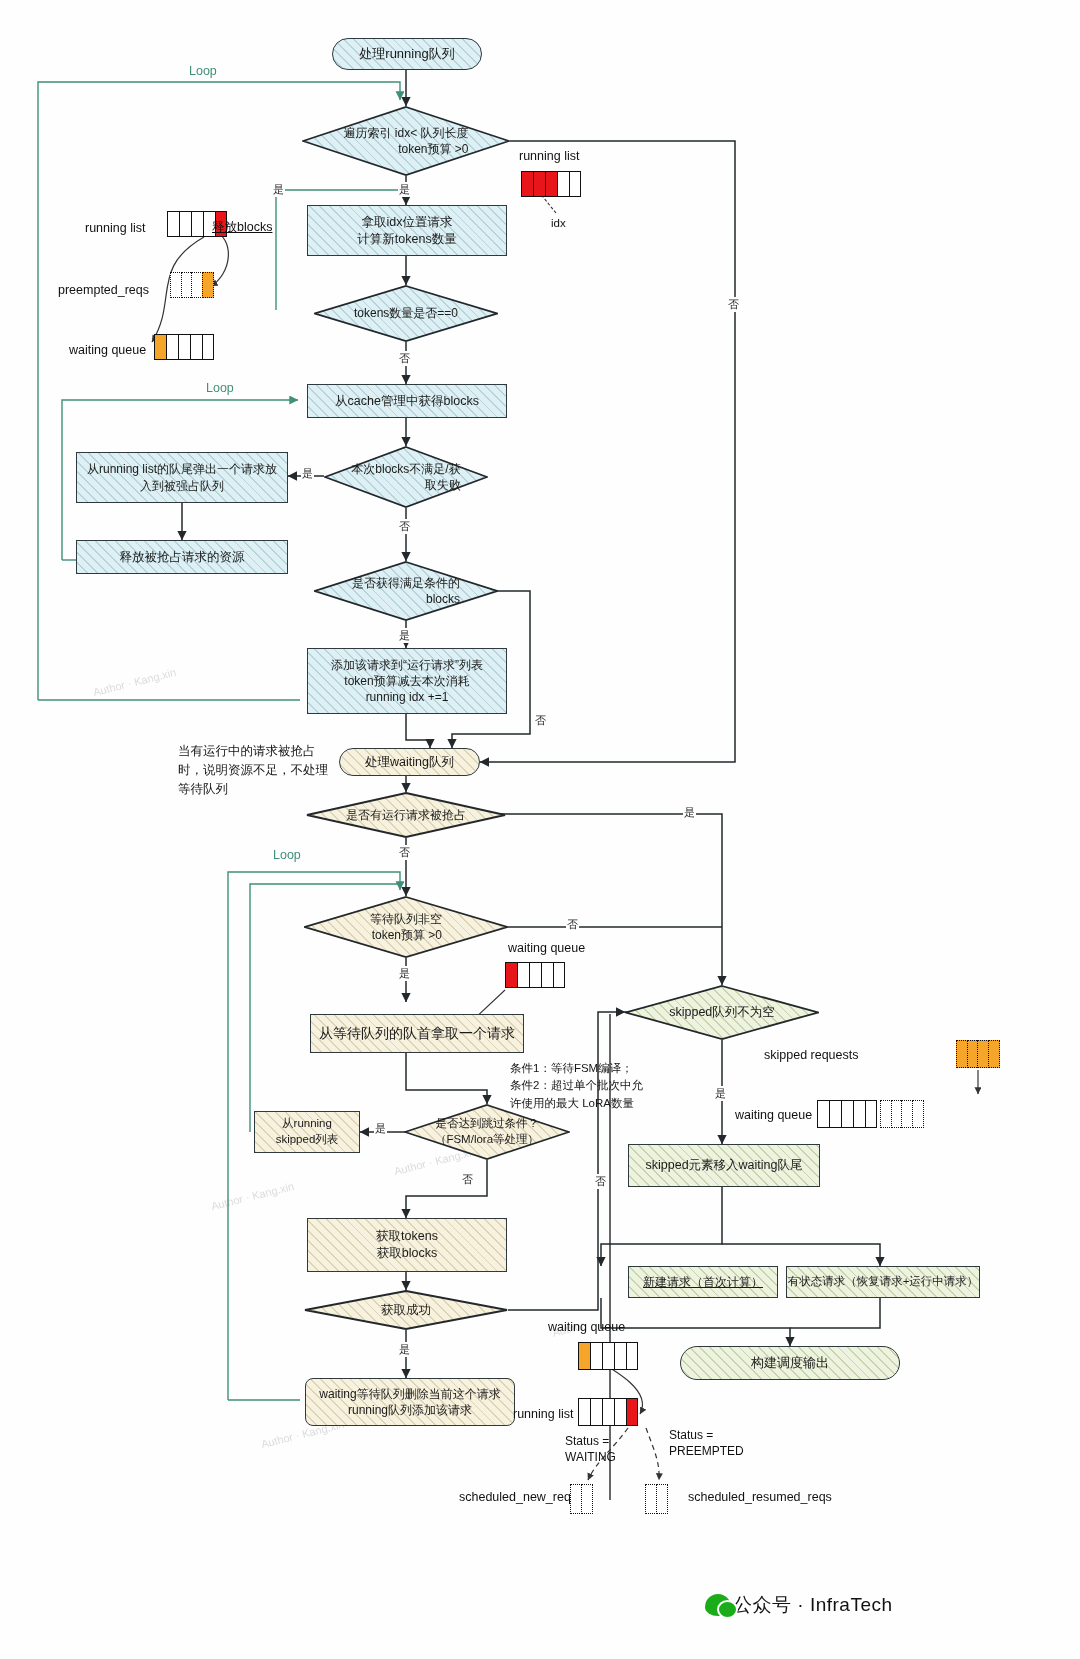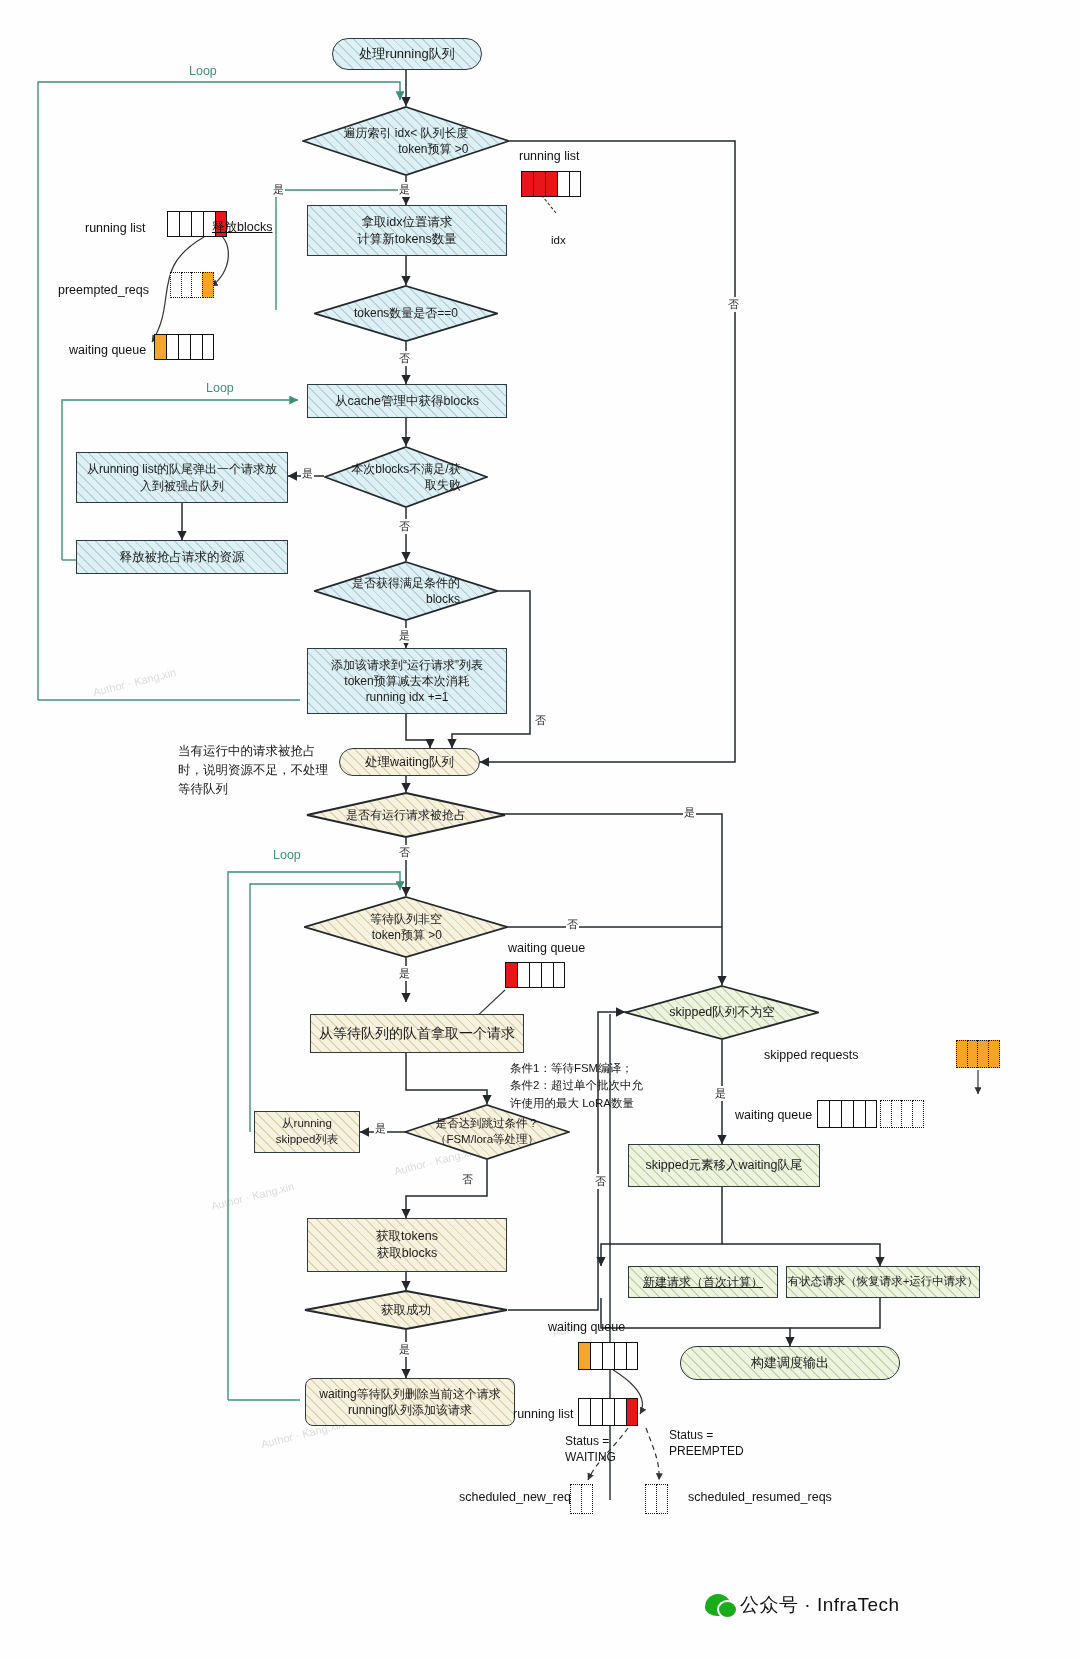--- a/index.html
+++ b/index.html
@@ -159,21 +159,21 @@
     font-size:11px;
     z-index:3;
     white-space:nowrap;
   }
 
   
   .footer {
     position:absolute;
     display:flex;
     align-items:center;
-    gap:9px;
+    gap:2px;
     z-index:9;
   }
   .wechat {
     width:26px; height:22px;
     border-radius:50% 50% 50% 50%/60% 60% 40% 40%;
     background:#1aad19;
     position:relative;
   }
   .wechat:after {
     content:"";
@@ -464,21 +464,21 @@
 许使用的最大 LoRA数量</div>
 
   <div class="qlabel" style="left:519px; top:149px;">running list</div>
   <div class="queue" style="left:521px; top:171px;">
     <div class="cell red" style="width:12px; height:26px;"></div>
     <div class="cell red" style="width:12px; height:26px;"></div>
     <div class="cell red" style="width:12px; height:26px;"></div>
     <div class="cell" style="width:12px; height:26px;"></div>
     <div class="cell" style="width:12px; height:26px;"></div>
   </div>
-  <div class="qlabel" style="left:551px; top:234px; font-size:11.5px;">idx</div>
+  <div class="qlabel" style="left:551px; top:217px; font-size:11.5px;">idx</div>
   <svg class="layer" viewBox="0 0 1080 1659">
     <path d="M556,213 L539,192" stroke="#333" stroke-width="1.1" fill="none" stroke-dasharray="3,2"></path>
   </svg>
 
   <div class="qlabel" style="left:85px; top:221px;">running list</div>
   <div class="queue" style="left:167px; top:211px;">
     <div class="cell" style="width:12px; height:26px;"></div>
     <div class="cell" style="width:12px; height:26px;"></div>
     <div class="cell" style="width:12px; height:26px;"></div>
     <div class="cell" style="width:12px; height:26px;"></div>

